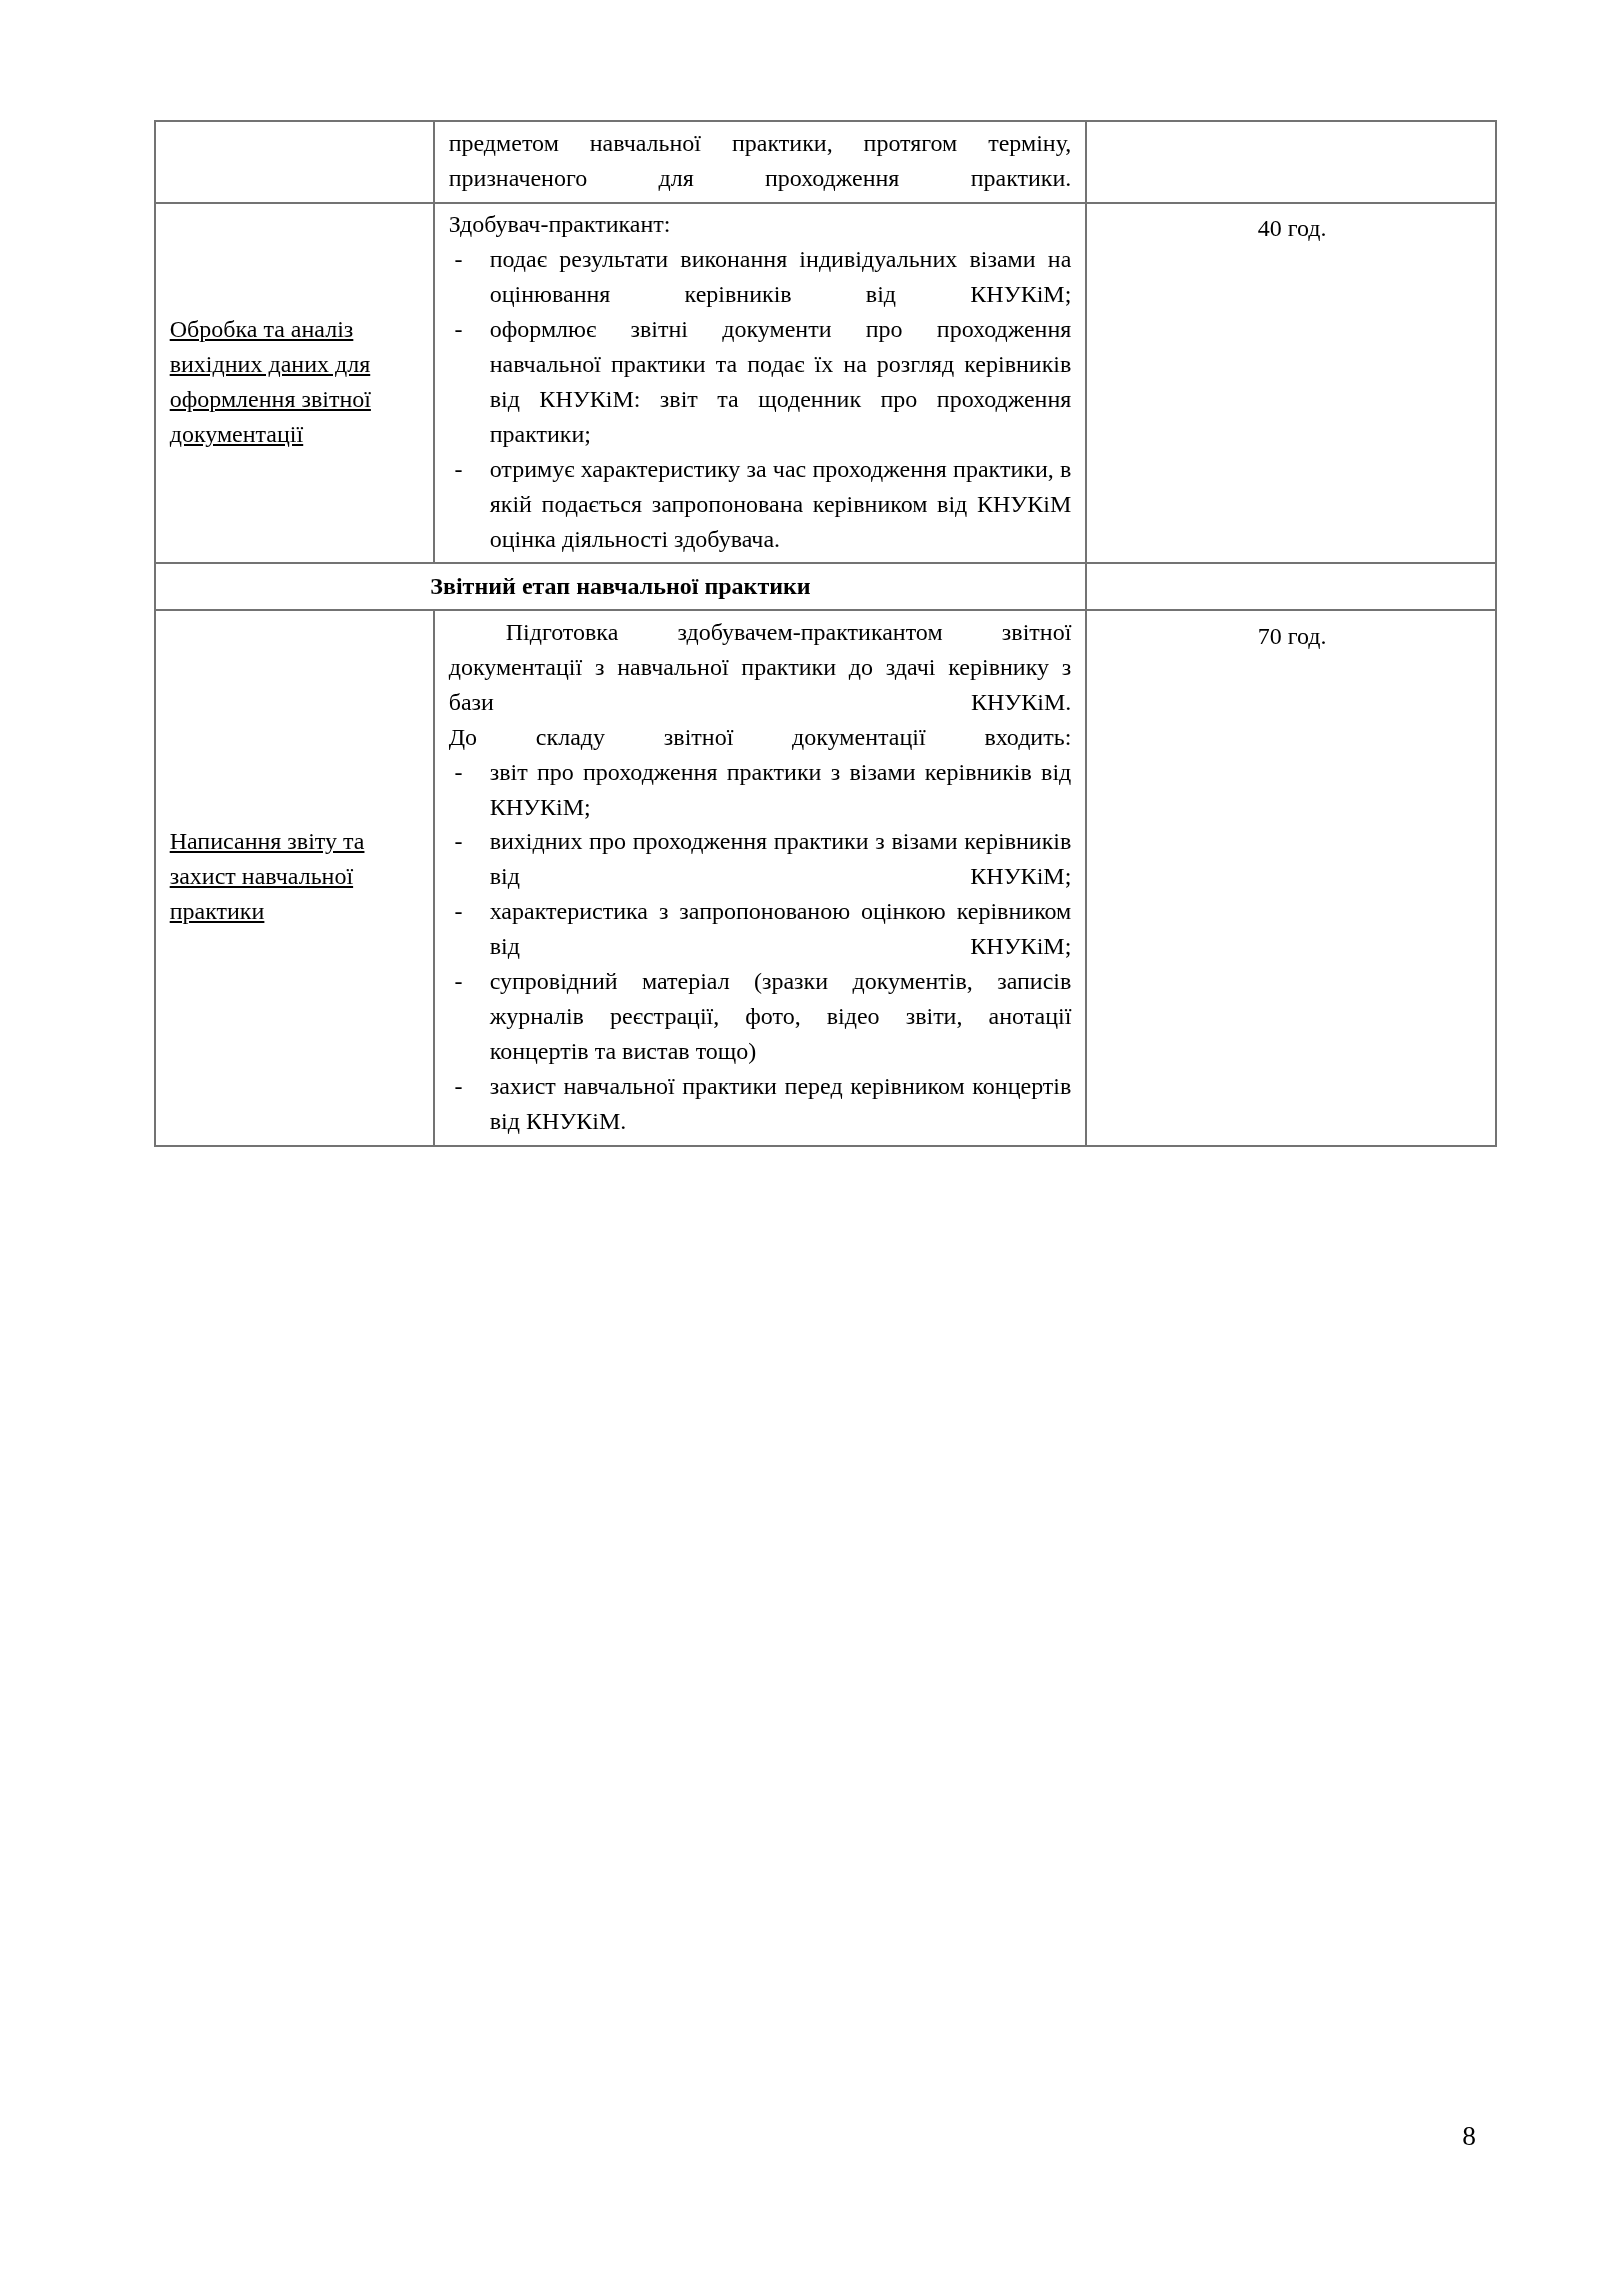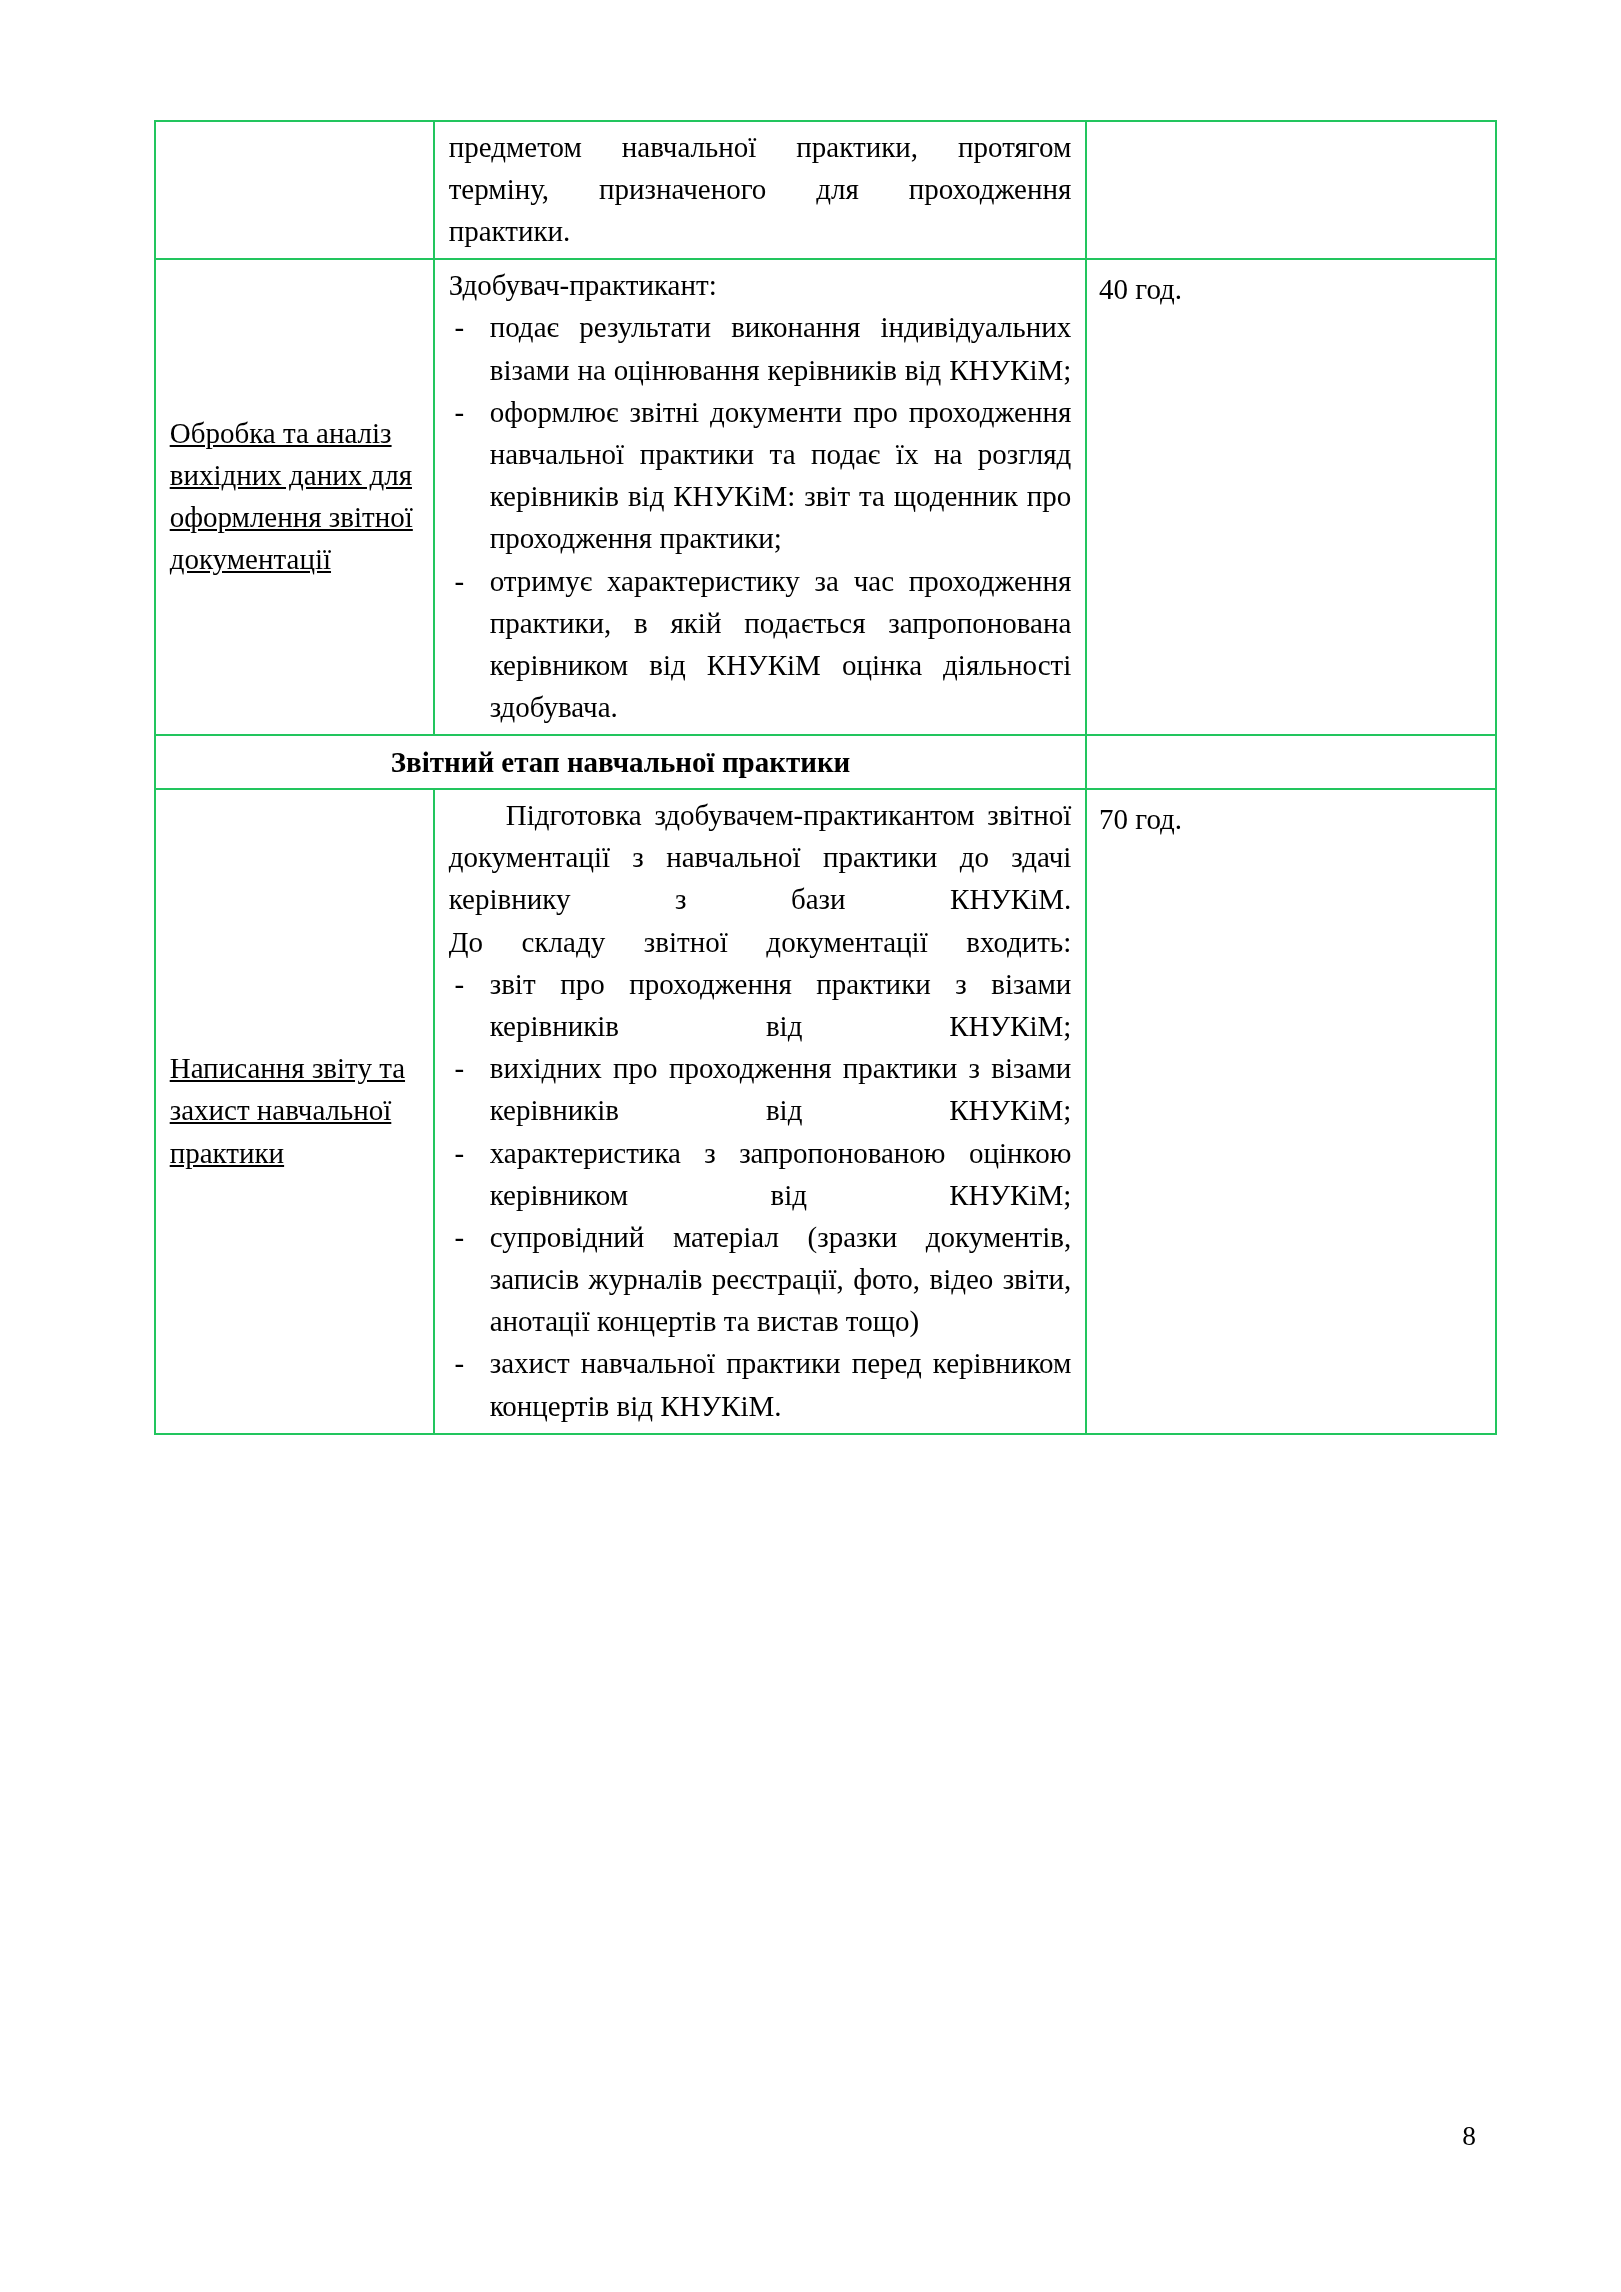--- a/index.html
+++ b/index.html
@@ -24,45 +24,45 @@
   }
   .doc-table {
     position: absolute;
     left: 154px;
     top: 120px;
     width: 1341px;
     border-collapse: collapse;
     table-layout: fixed;
   }
   .doc-table td {
-    border: 2px solid #22c55e;
+    border: 2px solid #737373;
     vertical-align: top;
     padding: 3.9px 9.8px 5.9px 9.8px;
-    font-size: 29px;
+    font-size: 24px;
     line-height: 1.455;
   }
   .col-stage { width: 279px; }
   .col-body  { width: 652px; }
   .col-hours { width: 410px; }
 
   td.cell-stage {
     text-align: left;
     vertical-align: middle;
     padding-left: 13.7px;
     padding-right: 7.8px;
     text-decoration: underline;
   }
   td.cell-body {
     text-align: justify;
     text-align-last: left;
     padding-left: 13.7px;
     padding-right: 13.7px;
   }
   td.cell-hours {
-    text-align: left;
+    text-align: center;
     vertical-align: top;
     padding-top: 7.8px;
     padding-left: 12px;
   }
   td.cell-section {
     text-align: center;
     font-weight: bold;
     vertical-align: middle;
     padding-top: 4.9px;
     padding-bottom: 4.9px;

